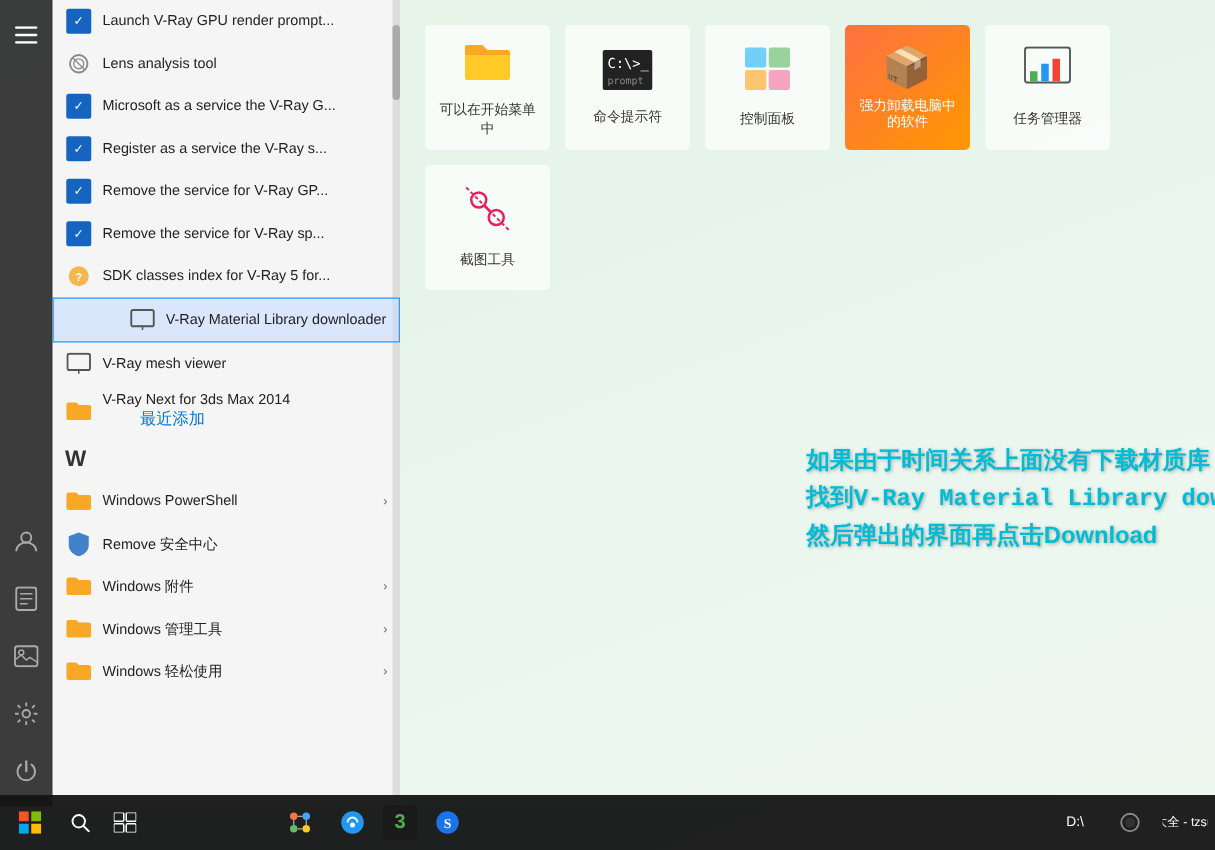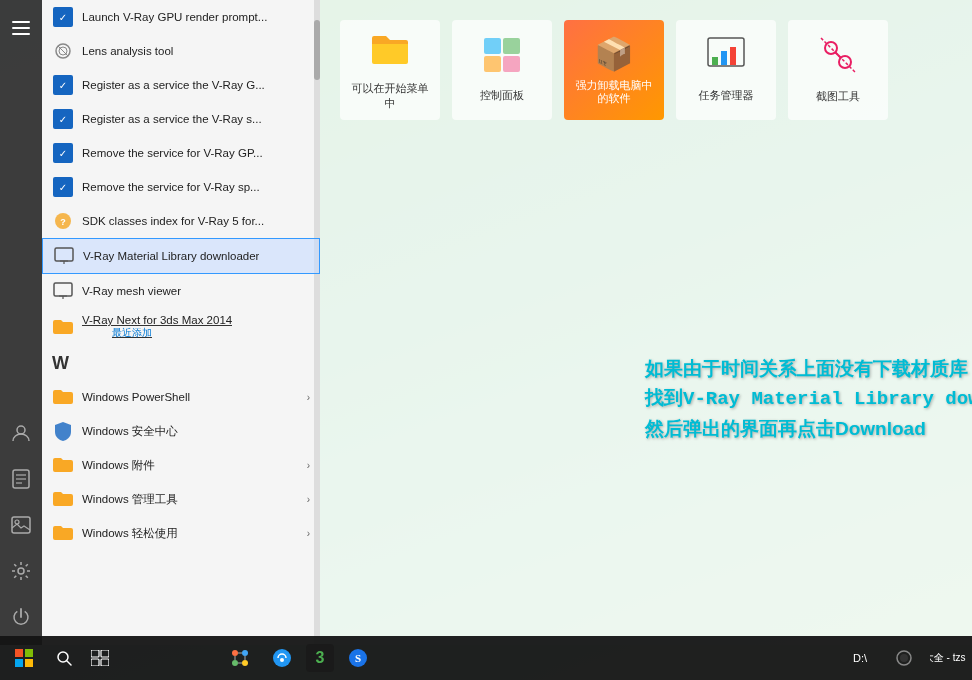--- a/index.html
+++ b/index.html
@@ -84,20 +84,21 @@
       padding: 6px 10px;
       cursor: pointer;
       font-size: 12px;
       color: #333;
       min-height: 34px;
       position: relative;
     }
     .menu-item.selected {
       background: rgba(200, 220, 255, 0.6);
       border: 1.5px solid #3399ff;
+      justify-content: flex-end;
     }
 
     .menu-item .item-icon {
       width: 22px;
       height: 22px;
       margin-right: 8px;
       flex-shrink: 0;
       display: flex;
       align-items: center;
       justify-content: center;
@@ -107,21 +108,21 @@
     .menu-item .item-text {
       font-size: 11.5px;
       color: #222;
       white-space: nowrap;
       overflow: hidden;
       text-overflow: ellipsis;
       max-width: 220px;
     }
 
     .recently-added {
-      font-size: 10px;
+      font-size: 13px;
       color: #0078d4;
       margin-left: 30px;
     }
 
     .expand-arrow {
       margin-left: auto;
       font-size: 10px;
       color: #666;
     }
 
@@ -382,21 +383,21 @@
             <line x1="5" y1="5" x2="15" y2="15" stroke="#888" stroke-width="1"></line>
           </svg>
         </div>
         <span class="item-text">Lens analysis tool</span>
       </div>
 
       <div class="menu-item">
         <div class="item-icon">
           <div class="vray-icon-check" style="background:#1565c0;">✓</div>
         </div>
-        <span class="item-text">Register as a service the V-Ray G...</span>
+        <span class="item-text">Microsoft as a service the V-Ray G...</span>
       </div>
 
       <div class="menu-item">
         <div class="item-icon">
           <div class="vray-icon-check" style="background:#1565c0;">✓</div>
         </div>
         <span class="item-text">Register as a service the V-Ray s...</span>
       </div>
 
       <div class="menu-item">
@@ -446,21 +447,21 @@
         </div>
         <span class="item-text">V-Ray mesh viewer</span>
       </div>
 
       <div class="menu-item">
         <div class="item-icon">
           <svg width="20" height="16" viewBox="0 0 20 16" fill="#f9a825">
             <path d="M0 3a2 2 0 0 1 2-2h6l2 2h8a2 2 0 0 1 2 2v8a2 2 0 0 1-2 2H2a2 2 0 0 1-2-2V3z"></path>
           </svg>
         </div>
-        <div style="display:flex; flex-direction:column;text-decoration:underline;">
+        <div style="display:flex; flex-direction:column;">
           <span class="item-text">V-Ray Next for 3ds Max 2014</span>
           <span class="recently-added">最近添加</span>
         </div>
       </div>
 
       <div class="menu-item" style="padding: 6px 10px; font-weight: bold; font-size: 18px; color: #333;">
         <span>W</span>
       </div>
 
       <div class="menu-item">
@@ -472,21 +473,21 @@
         <span class="item-text">Windows PowerShell</span>
         <span class="expand-arrow">›</span>
       </div>
 
       <div class="menu-item">
         <div class="item-icon">
           <svg width="18" height="20" viewBox="0 0 18 20" fill="none">
             <path d="M9 1L1 4v7c0 5 4 8 8 9 4-1 8-4 8-9V4L9 1z" fill="#1565c0" opacity="0.8"></path>
           </svg>
         </div>
-        <span class="item-text">Windows 安全中心</span>
+        <span class="item-text">Remove 安全中心</span>
       </div>
 
       <div class="menu-item">
         <div class="item-icon">
           <svg width="20" height="16" viewBox="0 0 20 16" fill="#f9a825">
             <path d="M0 3a2 2 0 0 1 2-2h6l2 2h8a2 2 0 0 1 2 2v8a2 2 0 0 1-2 2H2a2 2 0 0 1-2-2V3z"></path>
           </svg>
         </div>
         <span class="item-text">Windows 附件</span>
         <span class="expand-arrow">›</span>
@@ -520,20 +521,30 @@
     <div class="tile tile-lg">
       <div class="tile-icon">
         <svg width="40" height="36" viewBox="0 0 40 36" fill="none">
           <path d="M2 8a2 2 0 0 1 2-2h12l4 4h16a2 2 0 0 1 2 2v18a2 2 0 0 1-2 2H4a2 2 0 0 1-2-2V8z" fill="#f9a825"></path>
           <path d="M2 14h36v18a2 2 0 0 1-2 2H4a2 2 0 0 1-2-2V14z" fill="#ffca28"></path>
         </svg>
       </div>
       <span class="tile-label">可以在开始菜单中</span>
     </div>
 
+    <div class="tile tile-lg">
+      <div class="tile-icon">
+        <svg width="40" height="32" viewBox="0 0 40 32" fill="none">
+          <rect width="40" height="32" rx="2" fill="#222"></rect>
+          <text x="4" y="14" font-family="monospace" font-size="11" fill="#fff">C:\&gt;_</text>
+          <text x="4" y="27" font-family="monospace" font-size="8" fill="#888">prompt</text>
+        </svg>
+      </div>
+      <span class="tile-label">命令提示符</span>
+    </div>
 
     <div class="tile tile-lg">
       <div class="tile-icon">
         <svg width="38" height="36" viewBox="0 0 38 36" fill="none">
           <rect x="1" y="1" width="17" height="16" rx="2" fill="#4fc3f7" opacity="0.8"></rect>
           <rect x="20" y="1" width="17" height="16" rx="2" fill="#81c784" opacity="0.8"></rect>
           <rect x="1" y="19" width="17" height="16" rx="2" fill="#ffb74d" opacity="0.8"></rect>
           <rect x="20" y="19" width="17" height="16" rx="2" fill="#f48fb1" opacity="0.8"></rect>
         </svg>
       </div>

